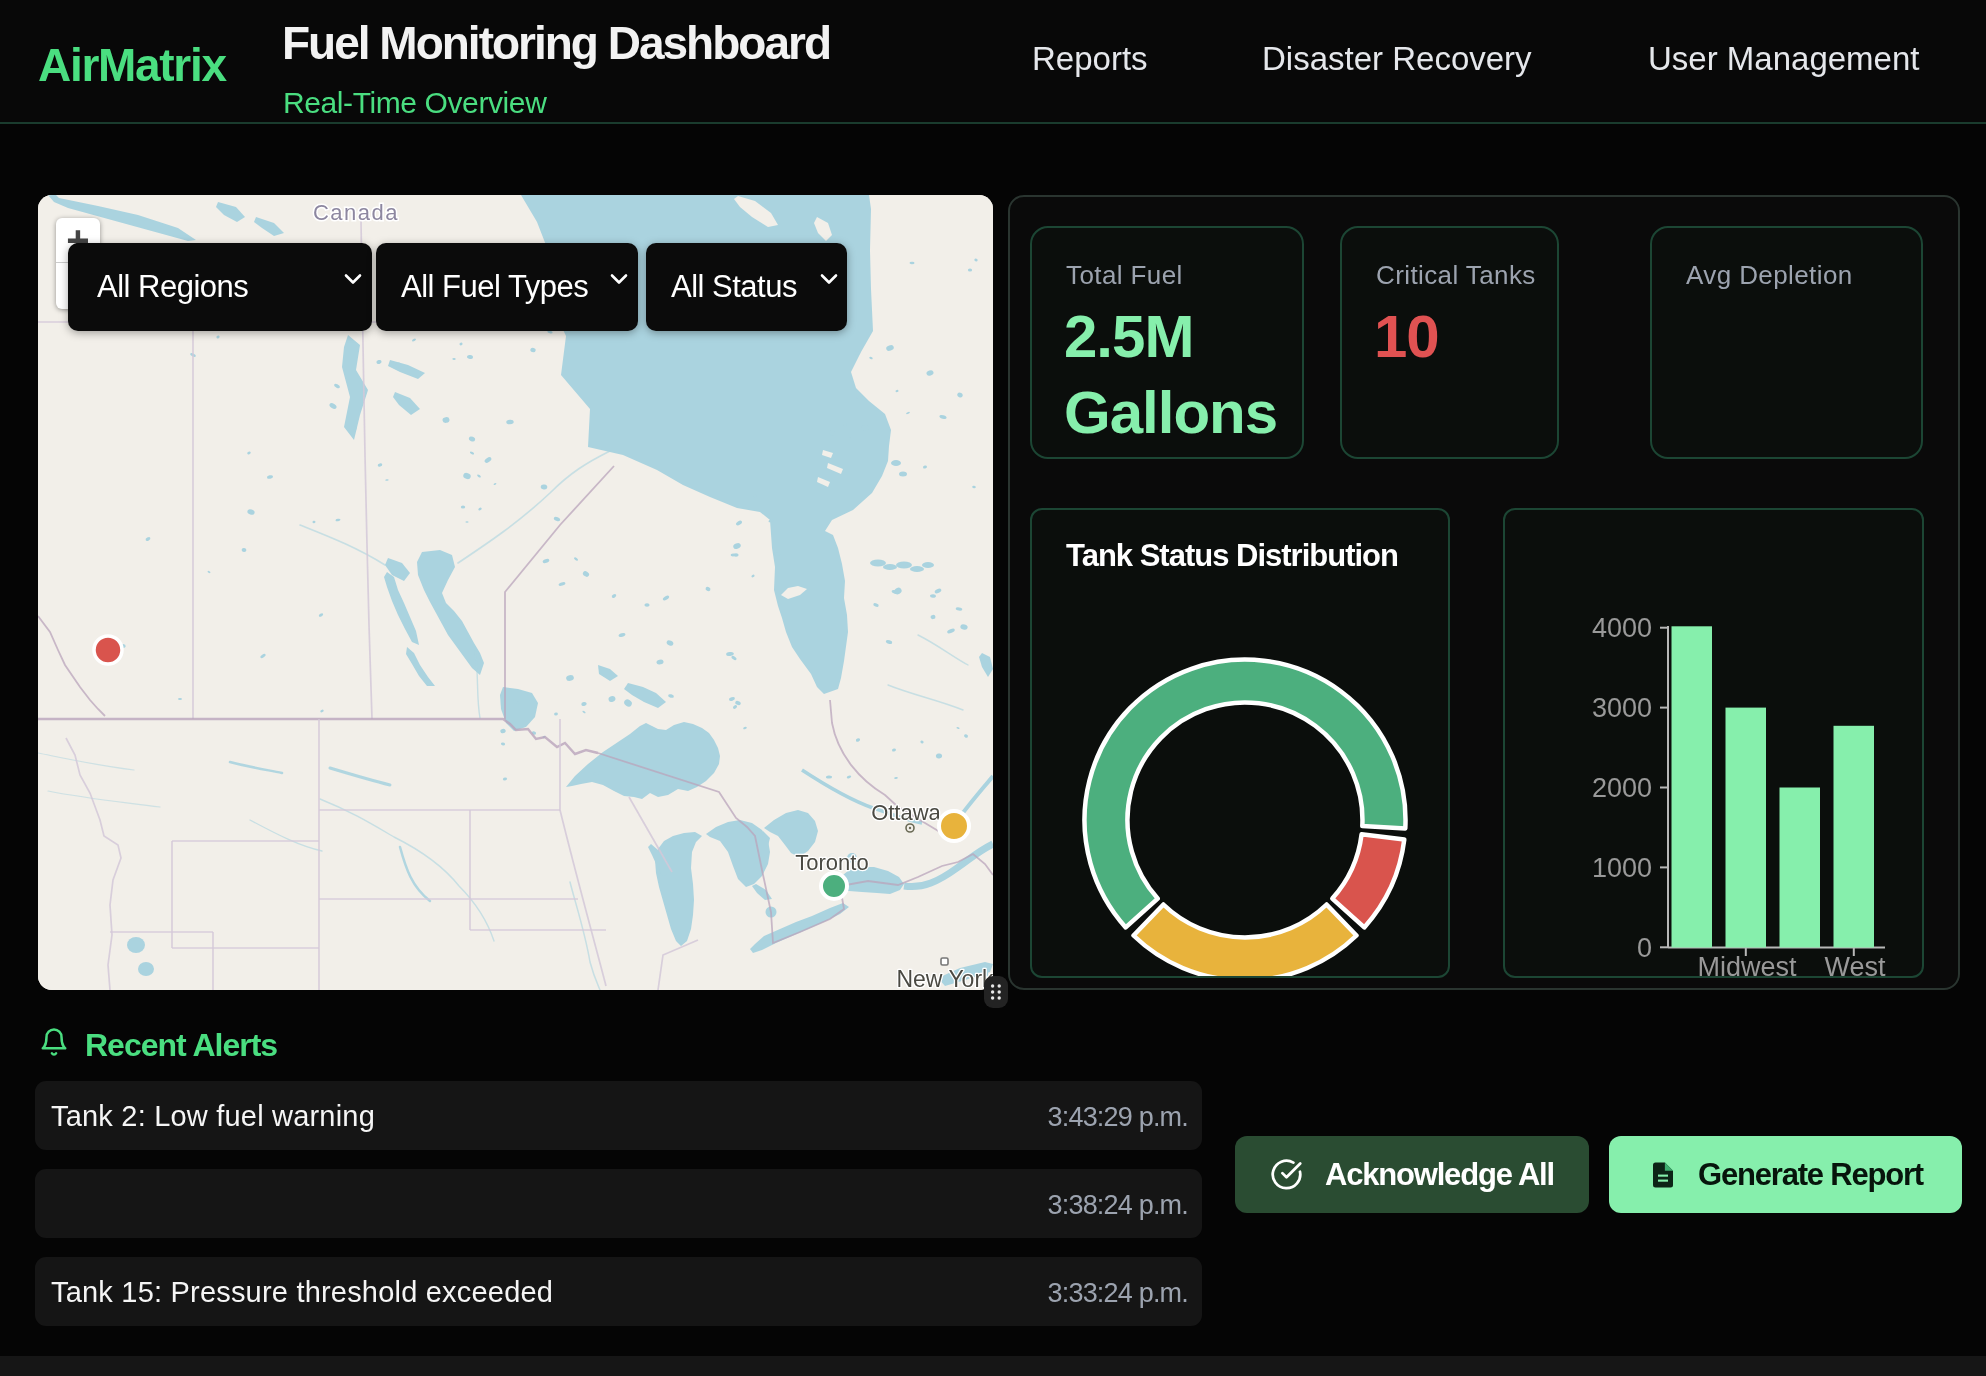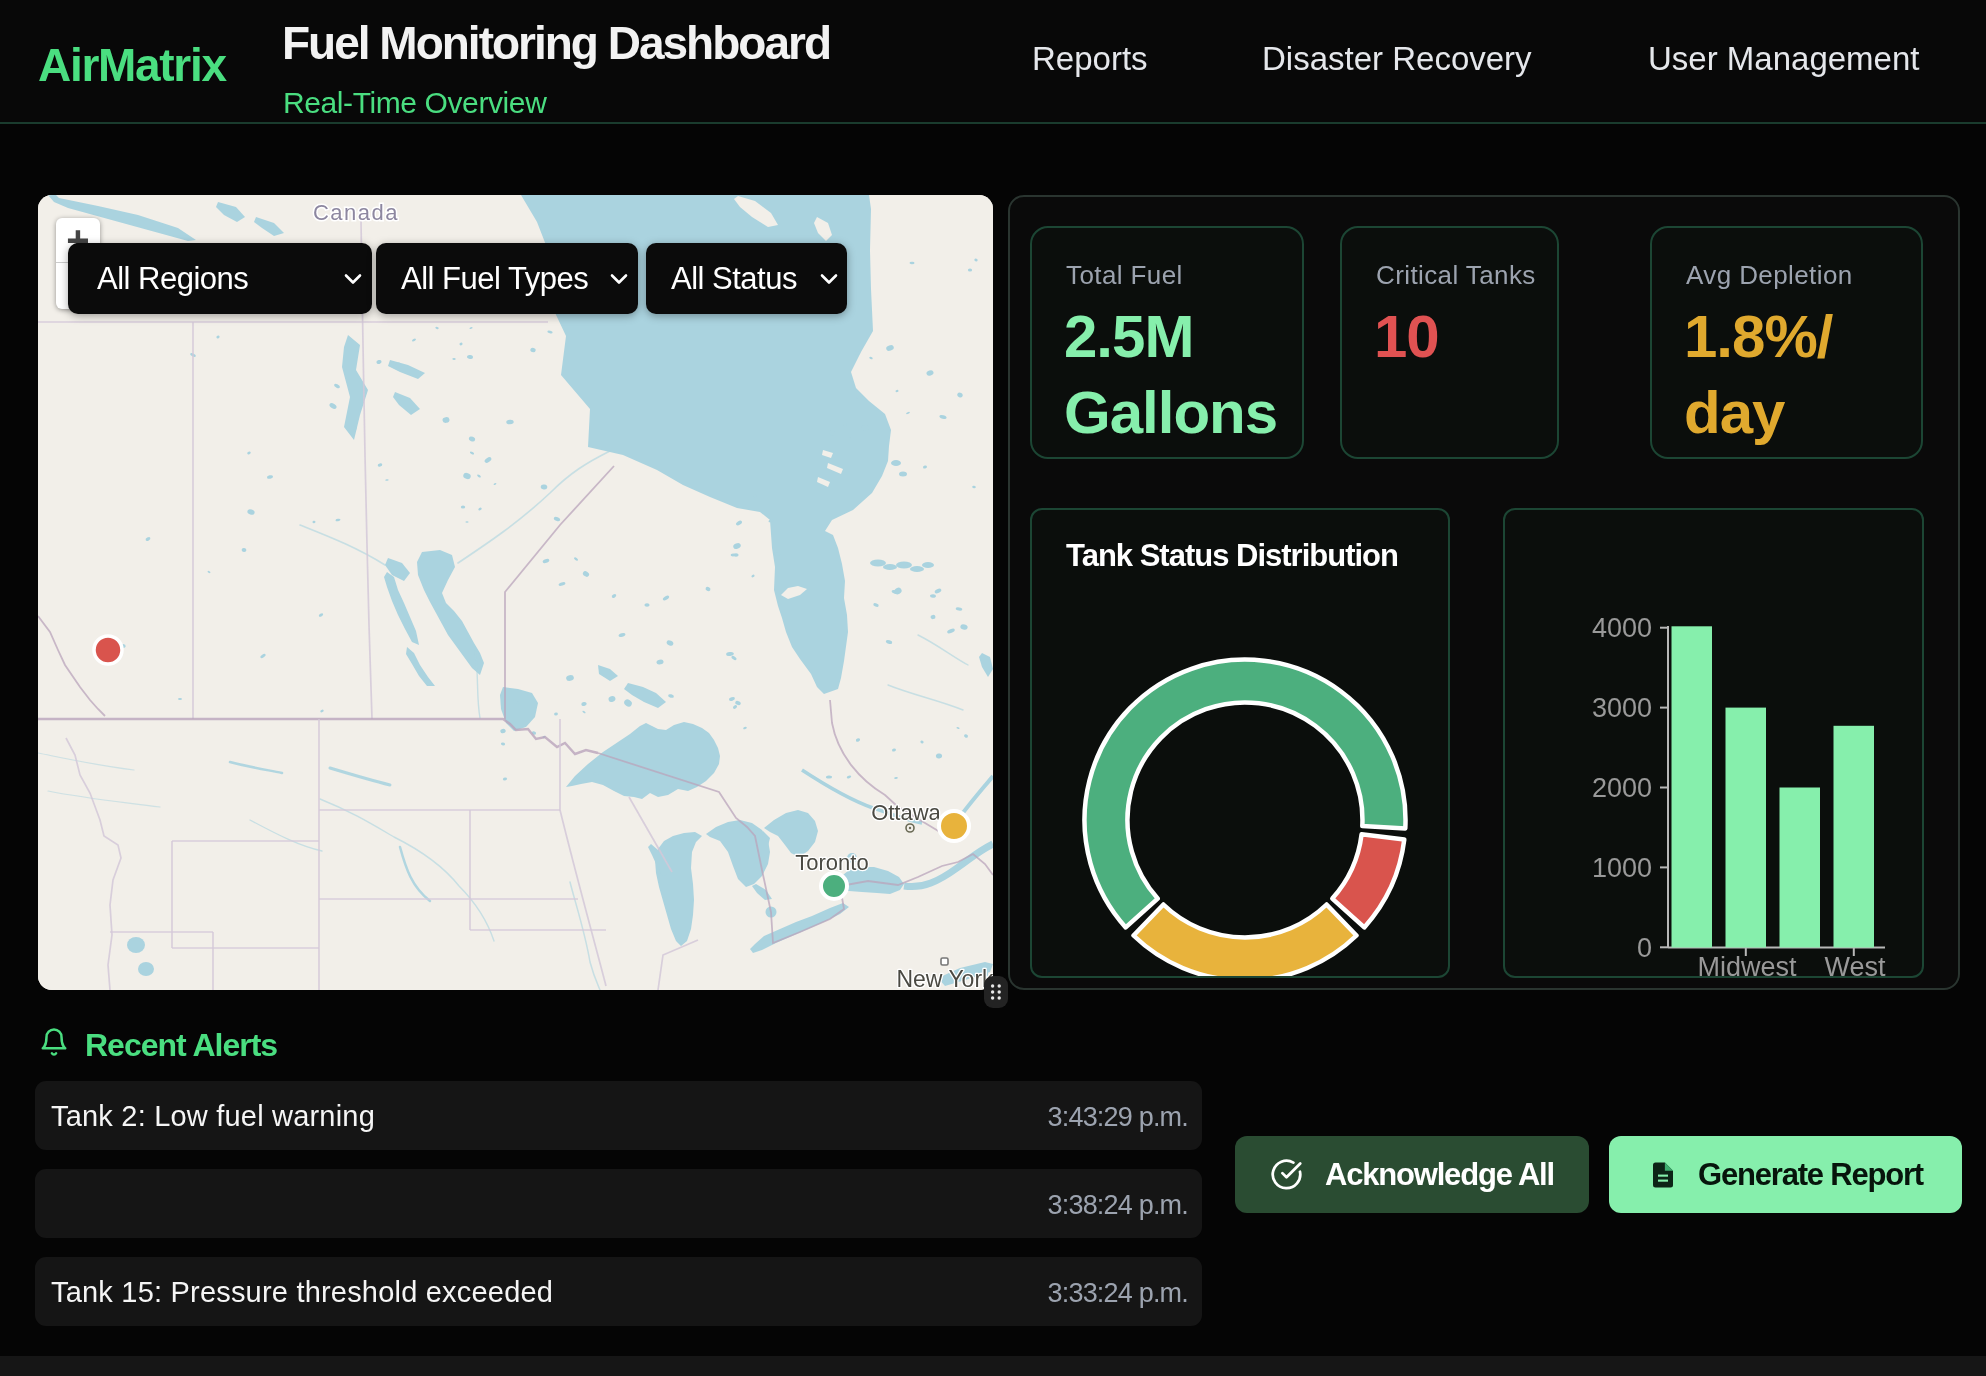--- a/index.html
+++ b/index.html
@@ -4,21 +4,21 @@
 <style>
 * { margin:0; padding:0; box-sizing:border-box; }
 html,body { width:1986px; height:1376px; background:#050505; font-family:"Liberation Sans",sans-serif; overflow:hidden; }
 .abs { position:absolute; }
 #header { position:absolute; left:0; top:0; width:1986px; height:124px; background:#080808; border-bottom:2px solid #1a3c2e; }
 #logo { position:absolute; left:38px; top:38px; font-size:46px; font-weight:bold; color:#4ade80; letter-spacing:-1.3px; }
 #title { position:absolute; left:282px; top:16px; font-size:46px; font-weight:bold; color:#f2f2f2; letter-spacing:-2px; }
 #subtitle { position:absolute; left:283px; top:86px; font-size:30px; color:#4ade80; letter-spacing:-0.4px; }
 .nav { position:absolute; top:40px; font-size:33px; color:#e5e7eb; }
 #map { position:absolute; left:38px; top:195px; width:955px; height:795px; border-radius:14px; overflow:hidden; background:#f2efe9; }
-.pill { position:absolute; top:243px; height:71px; background:#0b0b0b; border-radius:10px; box-shadow:0 2px 8px rgba(0,0,0,0.35); color:#fff; font-size:31px; letter-spacing:-0.5px; display:flex; align-items:center; }
+.pill { position:absolute; top:243px; height:88px; background:#0b0b0b; border-radius:10px; box-shadow:0 2px 8px rgba(0,0,0,0.35); color:#fff; font-size:31px; letter-spacing:-0.5px; display:flex; align-items:center; }
 .pill .chev { position:absolute; }
 #rpanel { position:absolute; left:1008px; top:195px; width:952px; height:795px; background:#0a0a0a; border:2px solid #2a3530; border-radius:16px; }
 .scard { position:absolute; top:226px; height:233px; background:#0b0e0c; border:2px solid #1c4634; border-radius:18px; }
 .slabel { position:absolute; left:34px; top:32px; font-size:26px; color:#9ca3af; font-weight:500; letter-spacing:0.4px; }
 .sval { position:absolute; left:32px; top:71px; font-size:60px; font-weight:bold; line-height:76px; letter-spacing:-1px; }
 .ccard { position:absolute; top:508px; height:470px; background:#0b0e0c; border:2px solid #1c4634; border-radius:12px; }
 .ctitle { position:absolute; left:34px; top:28px; font-size:31px; font-weight:bold; color:#fff; letter-spacing:-1px; }
 #alerttitle { position:absolute; left:85px; top:1027px; font-size:32px; font-weight:bold; color:#4ade80; letter-spacing:-1px; }
 .arow { position:absolute; left:35px; width:1167px; height:69px; background:#151515; border-radius:11px; }
 .atext { position:absolute; left:16px; top:19px; font-size:29px; color:#f5f5f5; font-weight:500; letter-spacing:0.2px; }
@@ -306,21 +306,20 @@
 <div class="scard" style="left:1030px;width:274px;">
   <div class="slabel">Total Fuel</div>
   <div class="sval" style="color:#86efac;">2.5M<br>Gallons</div>
 </div>
 <div class="scard" style="left:1340px;width:219px;">
   <div class="slabel">Critical Tanks</div>
   <div class="sval" style="color:#e05252;">10</div>
 </div>
 <div class="scard" style="left:1650px;width:273px;">
   <div class="slabel">Avg Depletion</div>
-  <div class="sval" style="color:#e0a92e;">1.8%/<br>day</div>
 </div>
 
 <div class="ccard" style="left:1030px;width:420px;">
   <div class="ctitle">Tank Status Distribution</div>
   <svg width="416" height="466" style="position:absolute;left:0;top:0;">
     <path d="M93.7,417.4 A160.5,160.5 0 1 1 373.3,318.4 L330.3,316.1 A117.5,117.5 0 1 0 125.7,388.6 Z" fill="#4caf7e" stroke="#ffffff" stroke-width="4.5" stroke-linejoin="round"></path>
     <path d="M372.3,329.6 A160.5,160.5 0 0 1 332.3,417.4 L300.3,388.6 A117.5,117.5 0 0 0 329.6,324.3 Z" fill="#d9544d" stroke="#ffffff" stroke-width="4.5" stroke-linejoin="round"></path>
     <path d="M324.5,425.5 A160.5,160.5 0 0 1 101.5,425.5 L131.4,394.5 A117.5,117.5 0 0 0 294.6,394.5 Z" fill="#e8b33c" stroke="#ffffff" stroke-width="4.5" stroke-linejoin="round"></path>
   </svg>
 </div>

